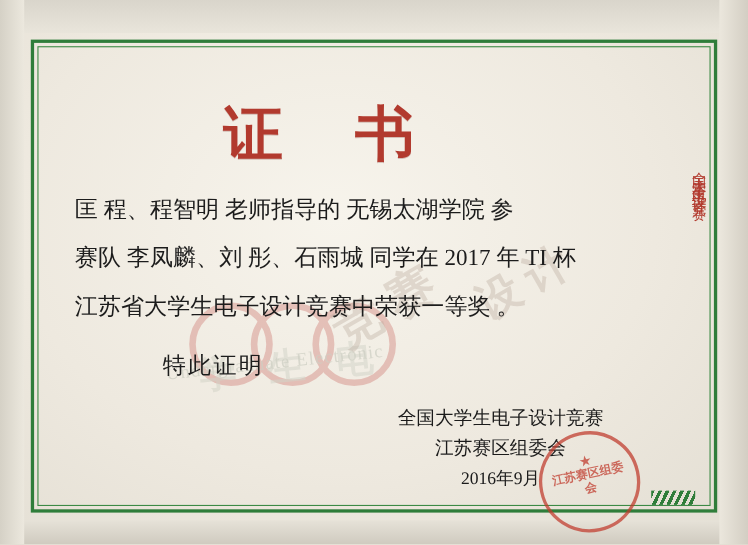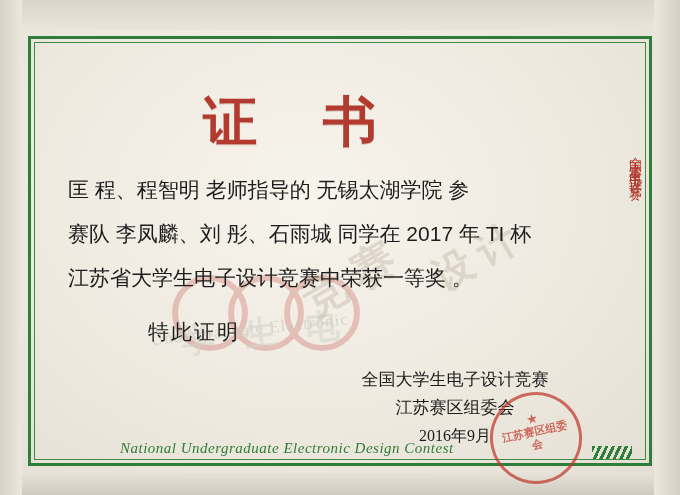--- a/index.html
+++ b/index.html
@@ -70,21 +70,21 @@
     font-size:54px;font-weight:bold;color:#b23a2e;
     letter-spacing:26px;text-indent:26px;
     font-family:"Liberation Serif", serif;
     text-shadow:0 1px 0 rgba(120,40,30,.25);
   }
 
   
   .body{
     position:absolute;left:68px;top:168px;width:540px;
     color:#1c1c1c;font-size:21px;line-height:44px;
-    font-family:Liberation Sans, sans-serif;
+    font-family:Liberation Serif, serif;
   }
   .body .line{white-space:nowrap;}
 
   .certify{
     position:absolute;left:104px;top:318px;
     font-size:21px;color:#1c1c1c;letter-spacing:2px;margin-left:44px;
   }
 
   
   .sign{
@@ -169,16 +169,15 @@
     <div class="date">2016年9月</div>
   </div>
 
   <div class="stamp">
     <div class="stamp-star">★</div>
     <div class="stamp-inner">江苏赛区组委会</div>
   </div>
 
   <div class="vertical-right">全国大学生电子设计竞赛</div>
 
-  <div class="bottom-en">National Undergraduate Electronic Design Contest</div>
   <div class="bottom-bars"></div>
 
 </div>
 
 </body></html>

